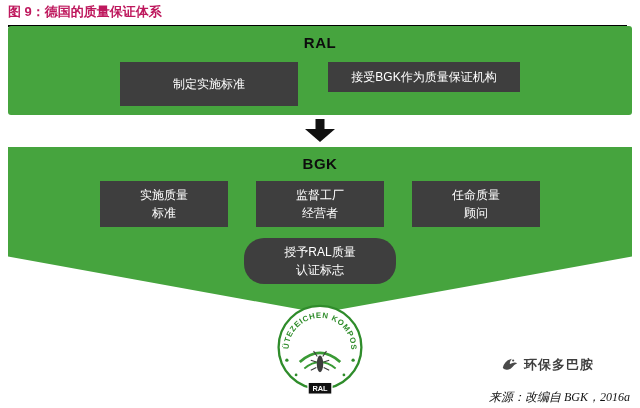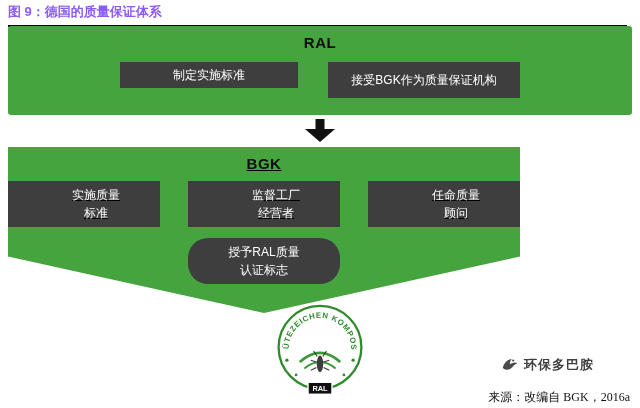--- a/index.html
+++ b/index.html
@@ -2,70 +2,70 @@
 <html><head>
 <meta charset="utf-8">
 <style>
   html,body{margin:0;padding:0;background:#ffffff;}
   .page{
     position:relative;width:640px;height:408px;background:#ffffff;overflow:hidden;
     font-family:"Liberation Sans","DejaVu Sans",sans-serif;
   }
   .fig-header{
     position:absolute;left:8px;right:13px;top:3px;
-    font-size:13px;font-weight:bold;color:#8b5cf6;
+    font-size:13px;font-weight:bold;color:#be185d;
     padding-bottom:4px;border-bottom:2.5px solid #000;
   }
   .green-box{
     position:absolute;left:8px;top:26px;width:624px;height:89px;
     border-radius:3px;
   }
   .section-title{
     text-align:center;font-size:15px;font-weight:bold;color:#0d0d0d;
     padding-top:8px;letter-spacing:0.5px;
   }
   .row{display:flex;justify-content:center;gap:30px;margin-top:11px;}
   .dark-box{
     color:#ffffff;font-size:12px;display:flex;align-items:center;justify-content:center;
     text-align:center;line-height:1.5;white-space:pre-line;
   }
-  .ral-box1{width:178px;height:26px;text-align:right;}
-  .ral-box2{width:192px;height:36px;text-align:center;}
+  .ral-box1{width:178px;height:44px;text-align:right;}
+  .ral-box2{width:192px;height:30px;text-align:center;}
   .arrow-wrap{
     position:absolute;left:50%;top:119px;transform:translateX(-50%);
     width:32px;height:23px;
   }
   .arrow-stem{position:absolute;left:50%;top:0;transform:translateX(-50%);width:9px;height:10px;background:#111;}
   .arrow-head{
     position:absolute;left:50%;top:10px;transform:translateX(-50%);
     width:0;height:0;border-left:15px solid transparent;border-right:15px solid transparent;
     border-top:13px solid #111;
   }
   .bgk-shape{
-    position:absolute;left:8px;top:147px;width:512px;height:166px;
+    position:absolute;left:8px;top:147px;width:624px;height:166px;
     clip-path:polygon(0 0,100% 0,100% 66%,50% 100%,0 66%);
-    text-decoration:underline;
   }
   .bgk-row{margin-top:9px;gap:28px;}
-  .bgk-box{width:128px;height:46px;padding-left:24px;}
+  .bgk-box{width:128px;height:46px;}
   .award-box{
     position:absolute;left:50%;top:91px;transform:translateX(-50%);
     width:152px;height:46px;border-radius:20px;
   }
   .logo-wrap{
     position:absolute;left:50%;top:303px;transform:translateX(-50%);
     width:92px;height:96px;
   }
   .watermark{
     position:absolute;right:46px;top:356px;display:flex;align-items:center;gap:5px;
     color:#3f3f3f;font-weight:bold;font-size:13px;letter-spacing:1px;
   }
   .source-line{
     position:absolute;right:10px;top:389px;font-size:12px;color:#111;
     font-family:"Liberation Serif","DejaVu Serif",serif;
+    font-style:italic;
   }
 </style>
 </head>
 <body>
 
 <div class="page">
 
   <div class="fig-header">图 9：德国的质量保证体系</div>
 
   <div class="green-box" style="background:#46a43e">

